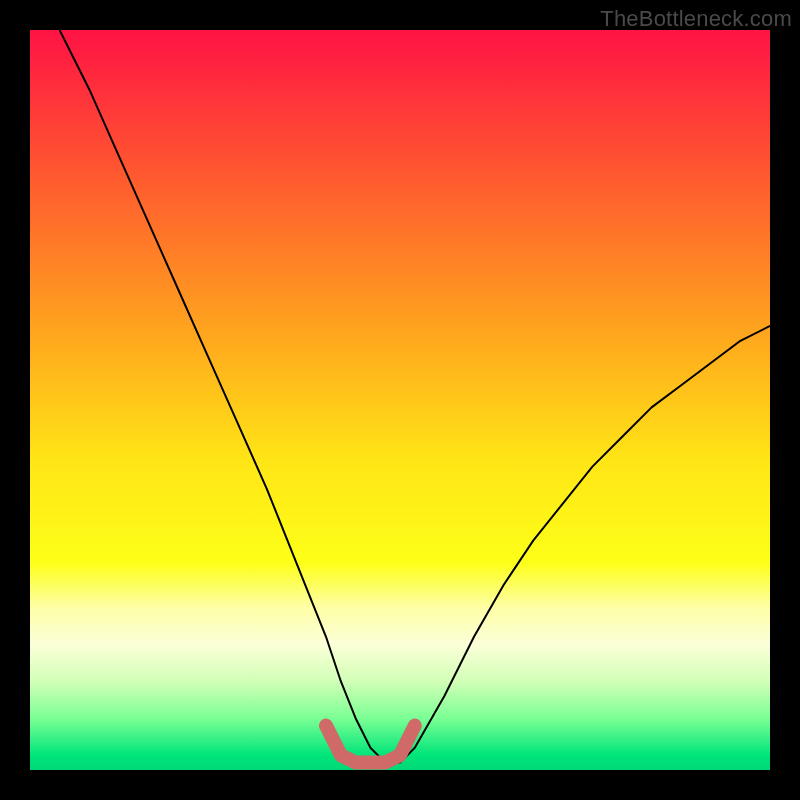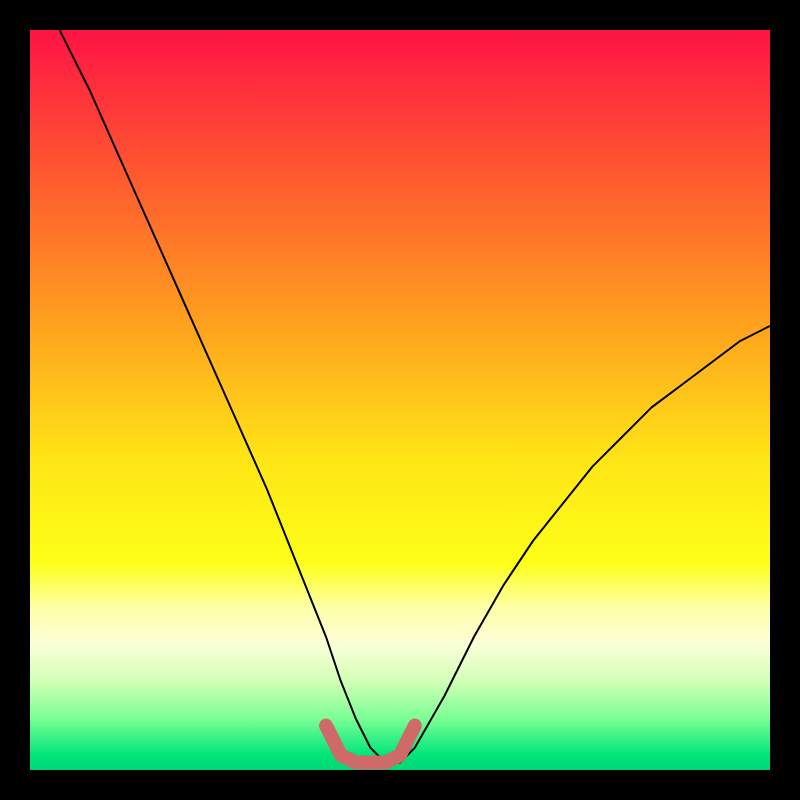--- a/index.html
+++ b/index.html
@@ -39,20 +39,21 @@
     color: #4a4a4a;
     font-size: 22px;
     font-weight: 500;
     letter-spacing: 0.2px;
   }
 </style>
 </head>
 <body>
 
 <div class="chart-wrap">
+  <div class="watermark">TheBottleneck.com</div>
 
   <div class="gradient-area">
     <svg class="svg-area" viewBox="0 0 740 740" preserveAspectRatio="none">
       <defs>
         <linearGradient id="bg-grad" x1="0" y1="0" x2="0" y2="1">
             <stop offset="0%" stop-color="#ff1344"></stop>
             <stop offset="20%" stop-color="#ff5a2f"></stop>
             <stop offset="40%" stop-color="#ffa21e"></stop>
             <stop offset="57.99999999999999%" stop-color="#ffe516"></stop>
             <stop offset="72%" stop-color="#fdff18"></stop>

